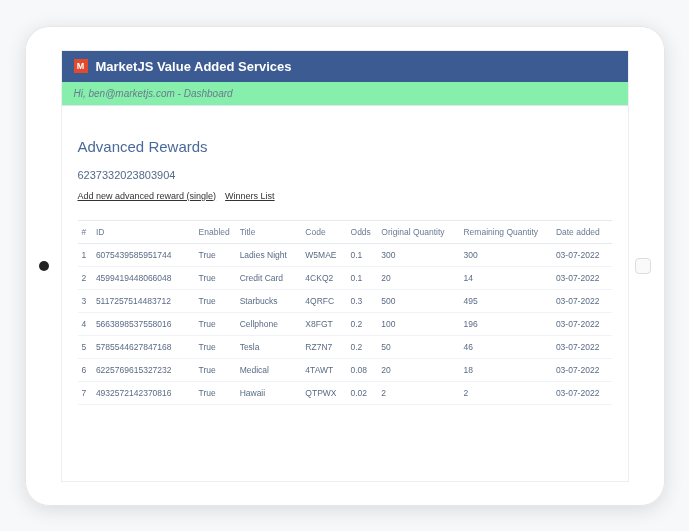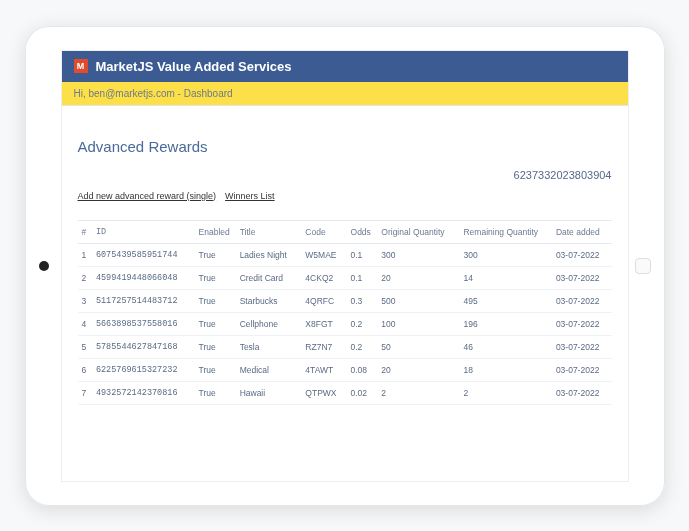--- a/index.html
+++ b/index.html
@@ -66,42 +66,42 @@
     height: 14px;
     background: #e14a2b;
     display: inline-flex;
     align-items: center;
     justify-content: center;
     font-size: 9px;
     font-weight: 700;
     color: #fff;
   }
   .subheader {
-    background: #fde047;
+    background: #86efac;
     color: #6b7a8f;
     font-size: 10px;
     padding: 6px 12px;
     border-bottom: 1px solid #e0e5ed;
+    font-style: italic;
   }
   .content {
     padding: 32px 16px 10px 16px;
     flex: 1;
     overflow: auto;
   }
   .page-title {
     color: #4a6a9a;
     font-size: 15px;
     font-weight: 500;
     margin-bottom: 14px;
   }
   .page-id {
     color: #55698a;
     font-size: 11px;
     margin-bottom: 10px;
-    text-align: right;
   }
   .links-row {
     display: flex;
     gap: 9px;
     margin-bottom: 19px;
   }
   .link {
     color: #333;
     font-size: 9px;
     text-decoration: underline;
@@ -121,21 +121,21 @@
     border-top: 1px solid #e6e9ef;
     border-bottom: 1px solid #e6e9ef;
     white-space: nowrap;
   }
   tbody td {
     padding: 6px 4px;
     border-bottom: 1px solid #f0f2f6;
     white-space: nowrap;
   }
   th.col-num, td.col-num { width: 14px; }
-  th.col-id, td.col-id { width: 100px; font-family: Liberation Mono, monospace; }
+  th.col-id, td.col-id { width: 100px; }
   th.col-en, td.col-en { width: 40px; }
   th.col-title, td.col-title { width: 64px; }
   th.col-code, td.col-code { width: 44px; }
   th.col-odds, td.col-odds { width: 30px; }
   th.col-oq, td.col-oq { width: 80px; }
   th.col-rq, td.col-rq { width: 90px; margin-left: 8px; }
   th.col-date, td.col-date { width: 58px; margin-left: 32px; }
 </style>
 </head>
 <body>

